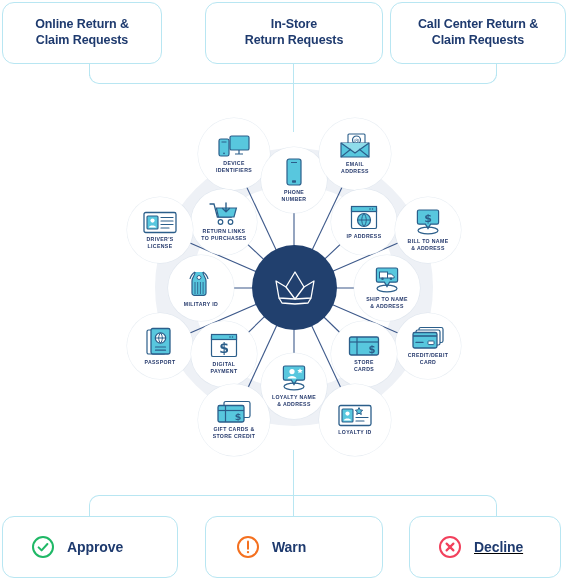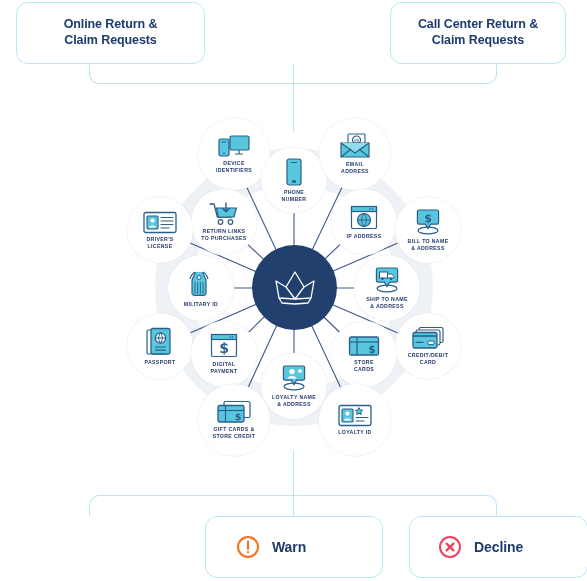--- a/index.html
+++ b/index.html
@@ -24,27 +24,27 @@
     color:#1e3a6e;
     font-weight:bold;
     font-size:12.5px;
     line-height:1.25;
     letter-spacing:-0.1px;
     white-space:pre-line;
   }
   .top-box{ top:2px; height:62px; }
   .bot-box{ top:516px; height:62px; }
 
-  #box-online { left:16px;   width:189px; }
+  #box-online { left:2px;   width:160px; }
   #box-instore{ left:205px; width:178px; }
   #box-callcenter{ left:390px; width:176px; }
 
   #box-approve{ left:2px;   width:176px; }
   #box-warn   { left:205px; width:178px;padding-left:30px; }
-  #box-decline{ left:409px; width:179px; }
+  #box-decline{ left:409px; width:152px;text-decoration:underline; }
 
   .bot-box{ justify-content:flex-start; padding-left:28px; gap:12px; }
   .bot-label{
     color:#1e3a6e; font-weight:bold; font-size:14px; letter-spacing:-0.1px;
   }
   .statusicon{ width:24px; height:24px; flex:0 0 24px; }
 
   
   .conn{ position:absolute; background:#b8e6f2; }
   .conn-v{ width:1.4px; }
@@ -95,20 +95,24 @@
   .node.lg{ width:72px; height:72px; }
 </style>
 </head>
 <body>
 
 <div class="stage">
 
   <div class="box top-box" id="box-online">
     <span class="box-label">Online Return &amp;
 Claim Requests</span>
+  </div>
+  <div class="box top-box" id="box-instore">
+    <span class="box-label">In-Store
+Return Requests</span>
   </div>
   <div class="box top-box" id="box-callcenter">
     <span class="box-label">Call Center Return &amp;
 Claim Requests</span>
   </div>
 
   <div class="conn conn-v" style="left:89px;  top:64px; height:12px;"></div>
   <div class="conn conn-v" style="left:496px; top:64px; height:12px;"></div>
   <div class="bracket" style="left:89px; top:64px; width:408px; height:20px; border-bottom:1.4px solid #b8e6f2; border-radius:0 0 10px 10px;"></div>
   <div class="conn conn-v" style="left:293px; top:64px; height:68px;"></div>
@@ -368,20 +372,29 @@
         </svg>
       </span>
       <span class="nlabel">LOYALTY ID</span>
     </div>
 
   </div>
 
   <div class="conn conn-v" style="left:293px; top:450px; height:66px;"></div>
   <div class="bracket" style="left:89px; top:495px; width:408px; height:21px; border-top:1.4px solid #b8e6f2; border-radius:10px 10px 0 0;"></div>
 
+  <div class="box bot-box" id="box-approve">
+    <span class="statusicon">
+      <svg width="24" height="24" viewBox="0 0 24 24">
+        <circle cx="12" cy="12" r="10" fill="none" stroke="#1fb866" stroke-width="2"></circle>
+        <path d="M7.6 12.4 L10.6 15.4 L16.4 9" fill="none" stroke="#1fb866" stroke-width="2" stroke-linecap="round" stroke-linejoin="round"></path>
+      </svg>
+    </span>
+    <span class="bot-label">Approve</span>
+  </div>
 
   <div class="box bot-box" id="box-warn">
     <span class="statusicon">
       <svg width="24" height="24" viewBox="0 0 24 24">
         <circle cx="12" cy="12" r="10" fill="none" stroke="#f4701f" stroke-width="2"></circle>
         <path d="M12 6.6 v7.2" fill="none" stroke="#f4701f" stroke-width="2" stroke-linecap="round"></path>
         <circle cx="12" cy="17.1" r="1.2" fill="#f4701f"></circle>
       </svg>
     </span>
     <span class="bot-label">Warn</span>

